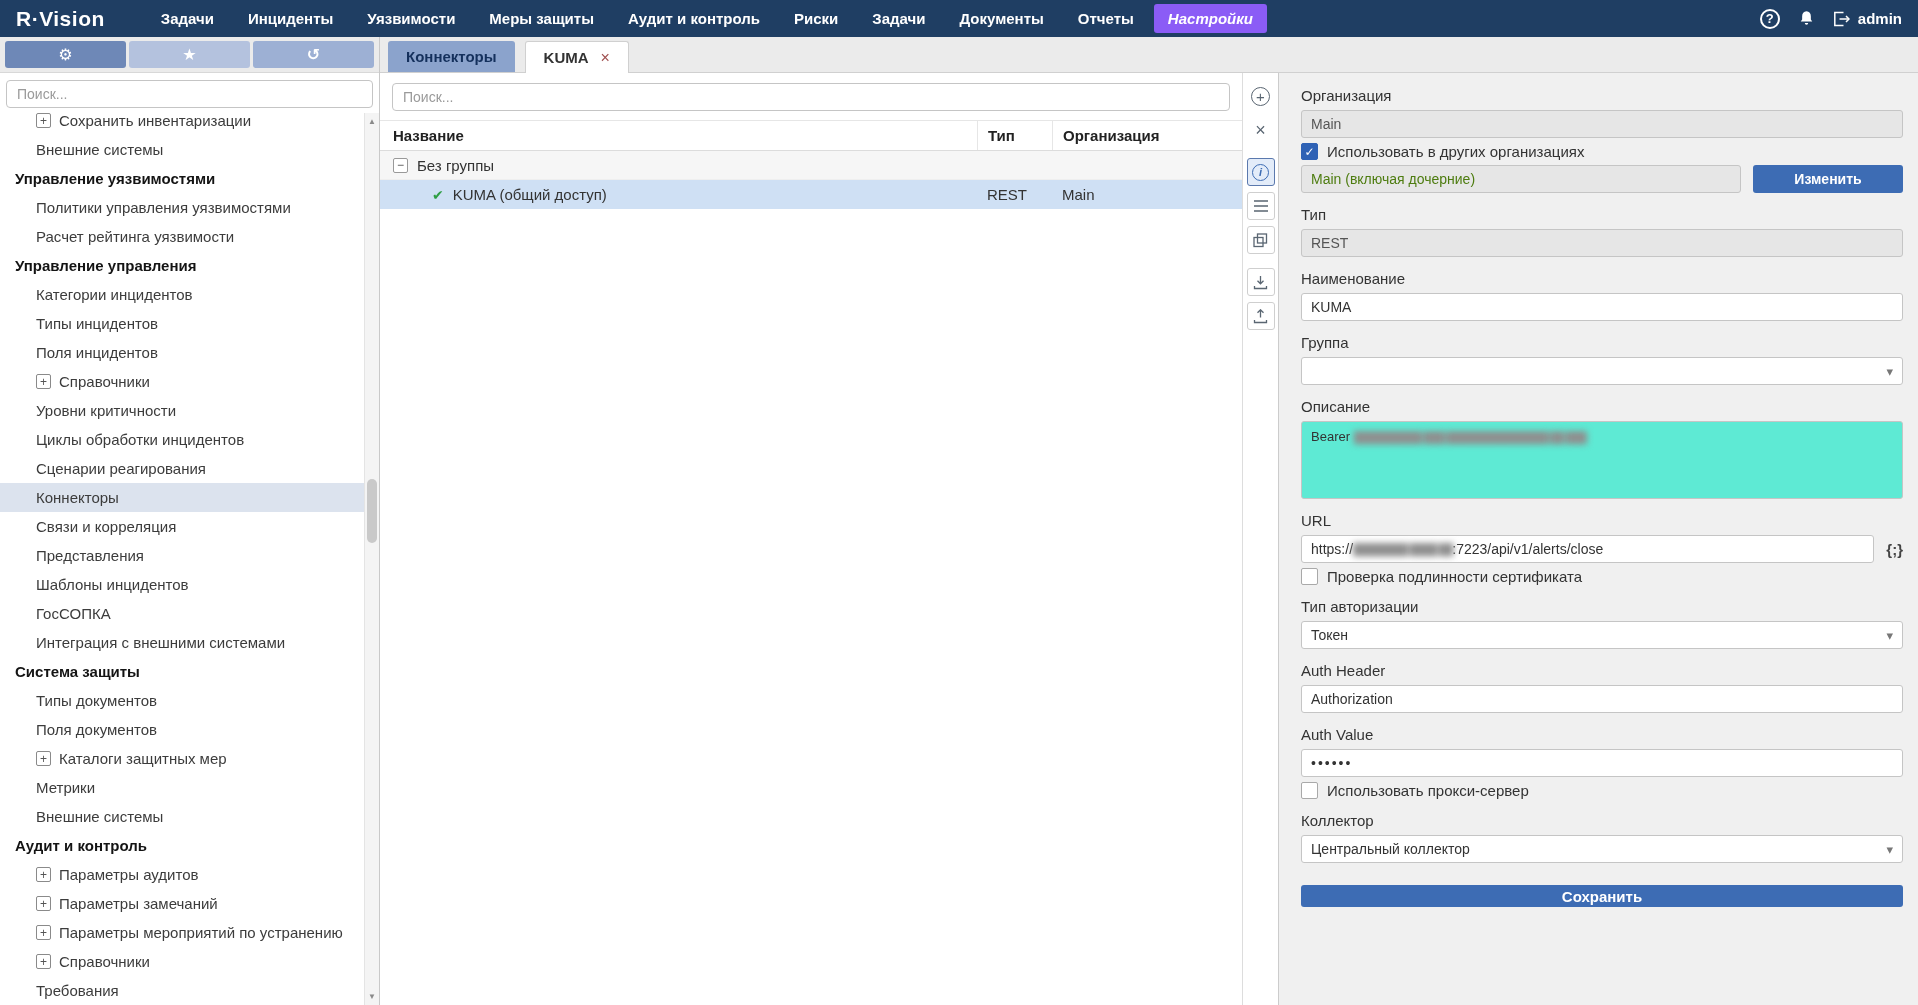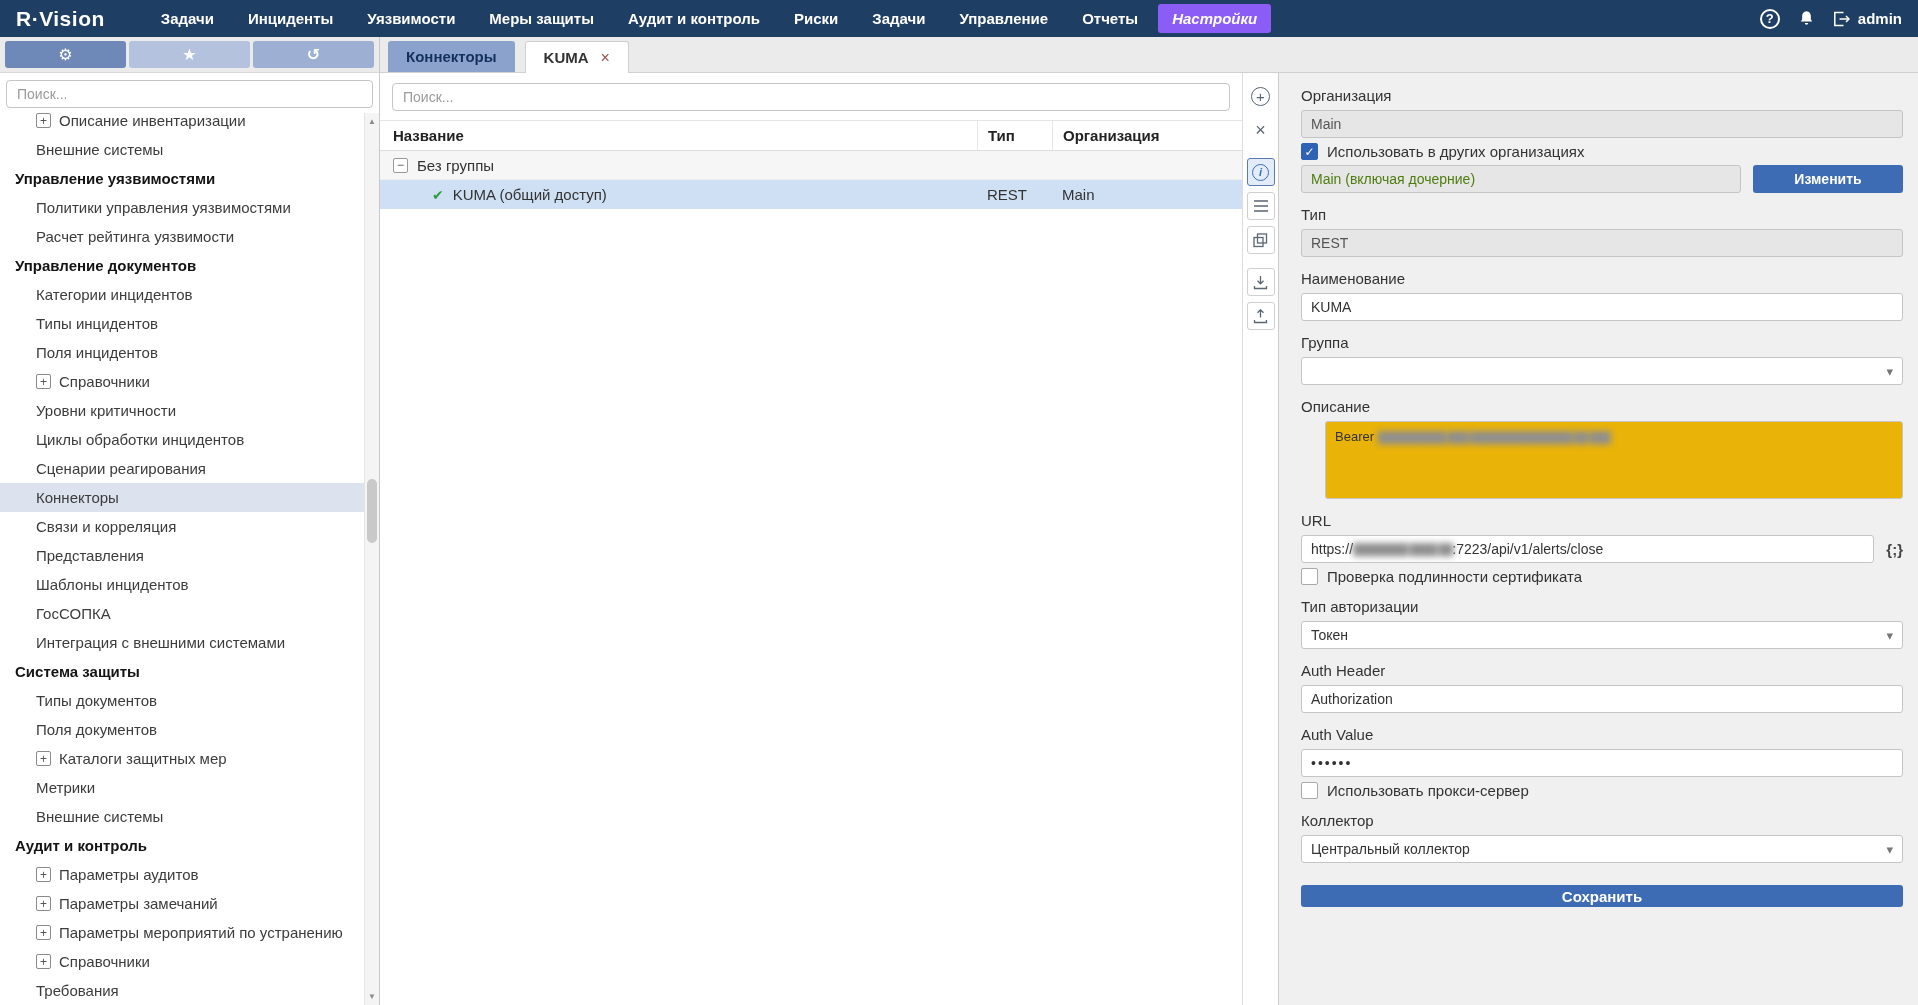--- a/index.html
+++ b/index.html
@@ -89,21 +89,21 @@
   .row-flex { display:flex; align-items:center; gap:12px; }
   .row-flex .f-input, .row-flex .f-input-div { flex:1; min-width:0; }
   .btn-blue { height:28px; background:#3d6cb4; color:#fff; border:none; border-radius:3px; font-size:14px; font-weight:bold; padding:0 14px; cursor:pointer; font-family:inherit; }
   .btn-blue.change { width:150px; flex:0 0 auto; }
   .check-row { display:flex; align-items:center; gap:9px; margin:5px 0; font-size:15px; color:#333; cursor:pointer; }
   .checkbox { width:17px; height:17px; border:1px solid #a9a9a9; border-radius:2px; background:#fff; display:flex; align-items:center; justify-content:center; font-size:12px; color:#fff; flex:0 0 auto; }
   .checkbox.checked { background:#2f62b5; border-color:#2f62b5; }
   .checkbox.checked::after { content:"✓"; }
   .f-select { height:28px; border:1px solid #c5c5c5; border-radius:3px; background:#fff; display:flex; align-items:center; justify-content:space-between; padding:0 9px; font-size:14px; color:#333; cursor:pointer; }
   .sel-arrow { color:#777; font-size:13px; }
-  .f-textarea { height:78px; border:1px solid #c5c5c5; border-radius:3px; background:#eab308; padding:7px 9px; font-size:13px; color:#333; cursor:text;margin-left:24px; }
+  .f-textarea { height:78px; border:1px solid #c5c5c5; border-radius:3px; background:#5eead4; padding:7px 9px; font-size:13px; color:#333; cursor:text; }
   .redacted { filter:blur(3px); color:#8f8f8f; font-size:11px; letter-spacing:-1px; }
   .braces { font-size:15px; font-weight:bold; color:#444; flex:0 0 auto; cursor:pointer; }
   .dots-input { letter-spacing:2px; }
   .save { width:100%; margin-top:22px; height:22px; font-size:15px; }
 </style>
 </head>
 <body>
 
 <div class="app">
 
@@ -133,21 +133,21 @@
 
         <div class="nav-item">
           <span>Риски</span>
         </div>
 
         <div class="nav-item">
           <span>Задачи</span>
         </div>
 
         <div class="nav-item">
-          <span>Управление</span>
+          <span>Документы</span>
         </div>
 
         <div class="nav-item">
           <span>Отчеты</span>
         </div>
 
         <div class="nav-item active">
           <span>Настройки</span>
         </div>
       </nav>
@@ -186,21 +186,21 @@
             <span>↺</span>
           </div>
       </div>
       <div class="side-search">
         <input class="search-input" type="text" placeholder="Поиск..." style="">
       </div>
       <div class="tree">
 
           <div class="tree-item expandable">
             <span class="expand-box">+</span>
-            <span>Описание инвентаризации</span>
+            <span>Сохранить инвентаризации</span>
           </div>
 
           <div class="tree-item">
 
             <span>Внешние системы</span>
           </div>
 
           <div class="tree-item section">
 
             <span>Управление уязвимостями</span>
@@ -211,21 +211,21 @@
             <span>Политики управления уязвимостями</span>
           </div>
 
           <div class="tree-item">
 
             <span>Расчет рейтинга уязвимости</span>
           </div>
 
           <div class="tree-item section">
 
-            <span>Управление документов</span>
+            <span>Управление управления</span>
           </div>
 
           <div class="tree-item">
 
             <span>Категории инцидентов</span>
           </div>
 
           <div class="tree-item">
 
             <span>Типы инцидентов</span>

